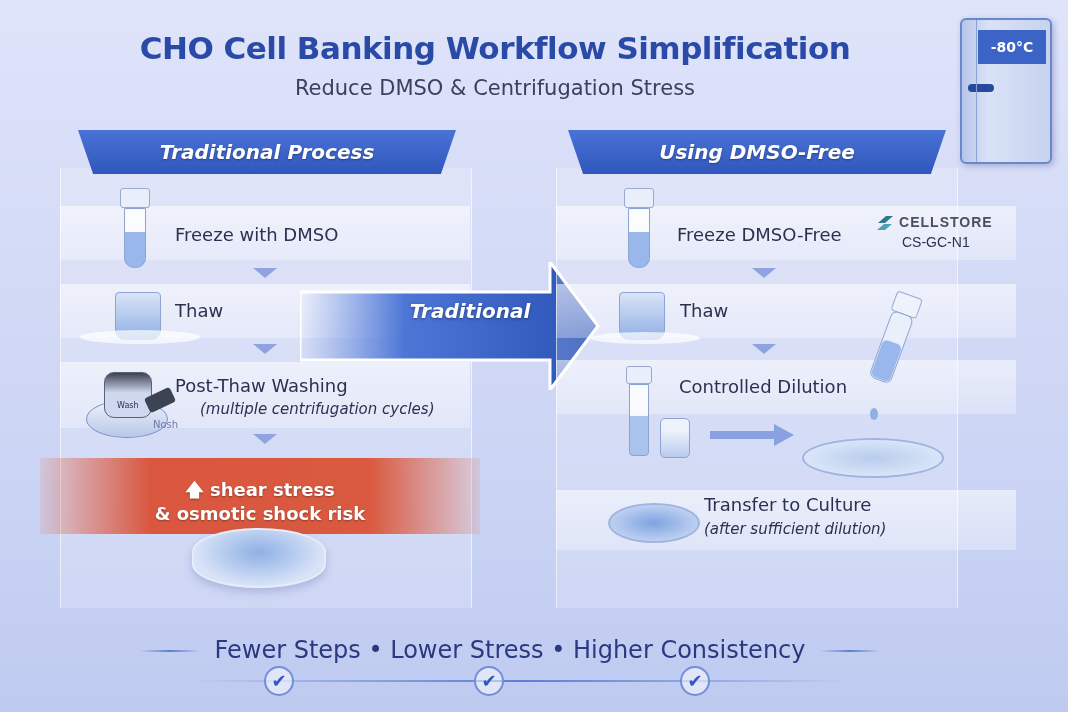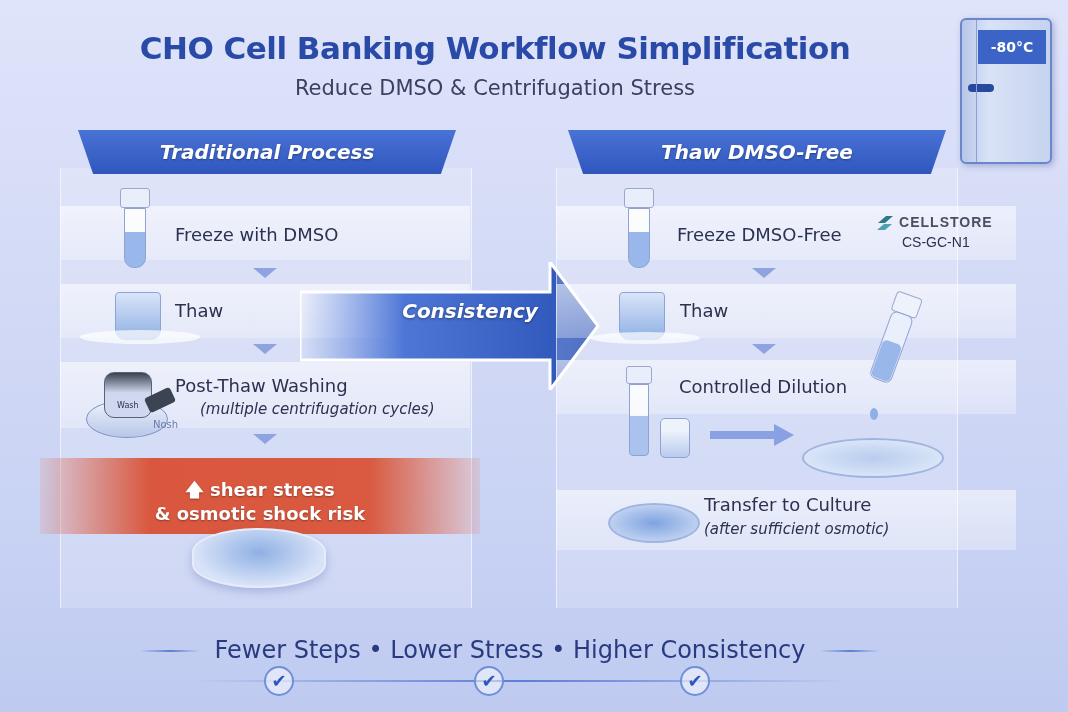--- a/index.html
+++ b/index.html
@@ -81,25 +81,25 @@
   <defs>
     <linearGradient id="ag" x1="0" x2="1" y1="0" y2="0">
       <stop offset="0" stop-color="#5f86e0" stop-opacity="0"></stop>
       <stop offset="0.35" stop-color="#4d76d6"></stop>
       <stop offset="1" stop-color="#2a52b6"></stop>
     </linearGradient>
   </defs>
   <polygon points="0,30 250,30 250,0 298,64 250,128 250,98 0,98" fill="url(#ag)" stroke="#ffffff" stroke-width="3"></polygon>
 </svg>
 <div class="abs arrowtxt" style="left:380px;top:298px;width:180px;">
-  <div>Consistency</div>
+  <div>Traditional</div>
 </div>
 
 <div class="abs panel" style="left:556px;top:168px;width:400px;height:440px;"></div>
-<div class="abs banner" style="left:568px;top:130px;width:378px;">Thaw DMSO-Free</div>
+<div class="abs banner" style="left:568px;top:130px;width:378px;">Using DMSO-Free</div>
 
 <div class="abs row" style="left:556px;top:206px;width:460px;"></div>
 <div class="abs" style="left:624px;top:188px;width:28px;height:80px;">
   <div style="width:28px;height:18px;background:#e9eefb;border:1px solid #9aa9cf;border-radius:3px;"></div>
   <div style="width:20px;height:58px;margin-left:4px;background:linear-gradient(180deg,rgba(255,255,255,0.8) 40%,#9ab7ec 40%);border:1px solid #8fa3d3;border-radius:0 0 10px 10px;"></div>
 </div>
 <div class="abs step" style="left:677px;top:224px;">Freeze DMSO-Free</div>
 
 <div class="abs" style="left:876px;top:212px;">
   <svg width="18" height="16" viewBox="0 0 18 16" style="vertical-align:middle;">
@@ -134,21 +134,21 @@
   <ellipse cx="18" cy="126" rx="4" ry="6" fill="#8fb0e4"></ellipse>
 </svg>
 <svg class="abs" style="left:710px;top:424px;" width="84" height="22" viewBox="0 0 84 22">
   <polygon points="0,7 64,7 64,0 84,11 64,22 64,15 0,15" fill="#7b97de" opacity="0.85"></polygon>
 </svg>
 <div class="abs" style="left:802px;top:438px;width:138px;height:36px;border-radius:50%;background:radial-gradient(ellipse at 50% 50%,#b8cdee,#e7eefb);border:2px solid #9fb4e0;"></div>
 
 <div class="abs row" style="left:556px;top:490px;width:460px;height:60px;"></div>
 <div class="abs" style="left:608px;top:503px;width:88px;height:36px;border-radius:50%;background:radial-gradient(ellipse at 50% 50%,#7fa3e0,#d8e3f8);border:2px solid #9fb4e0;"></div>
 <div class="abs step" style="left:704px;top:494px;">Transfer to Culture</div>
-<div class="abs sub" style="left:704px;top:520px;">(after sufficient osmotic)</div>
+<div class="abs sub" style="left:704px;top:520px;">(after sufficient dilution)</div>
 
 <div class="abs line" style="left:140px;top:650px;width:60px;"></div>
 <div class="abs line" style="left:820px;top:650px;width:60px;"></div>
 <div class="abs footer" style="left:200px;top:636px;width:620px;">
   <span>Fewer Steps</span>
   <span>•</span>
   <span>Lower Stress</span>
   <span>•</span>
   <span>Higher Consistency</span>
 </div>

